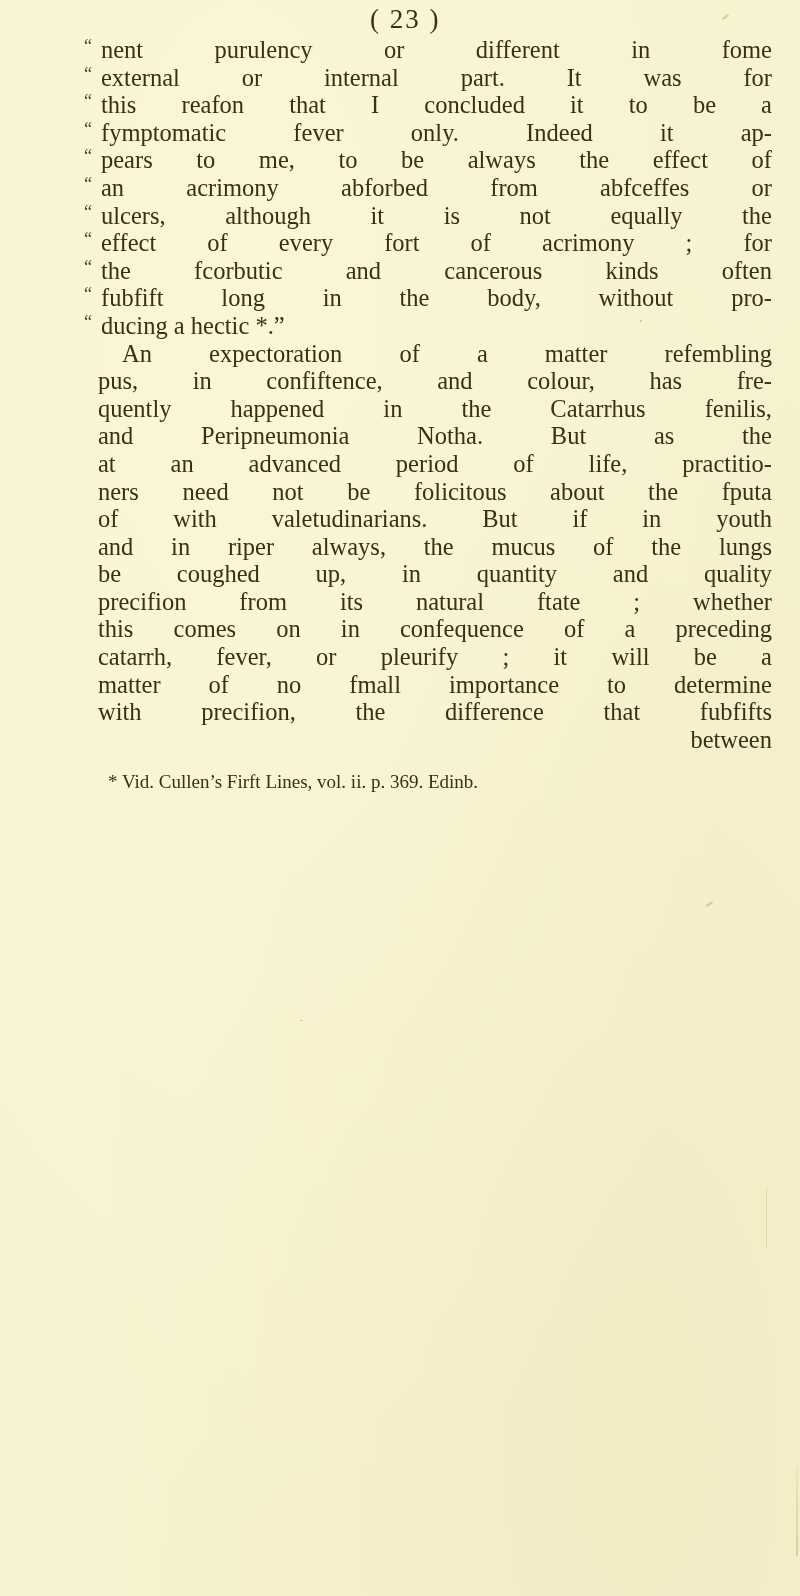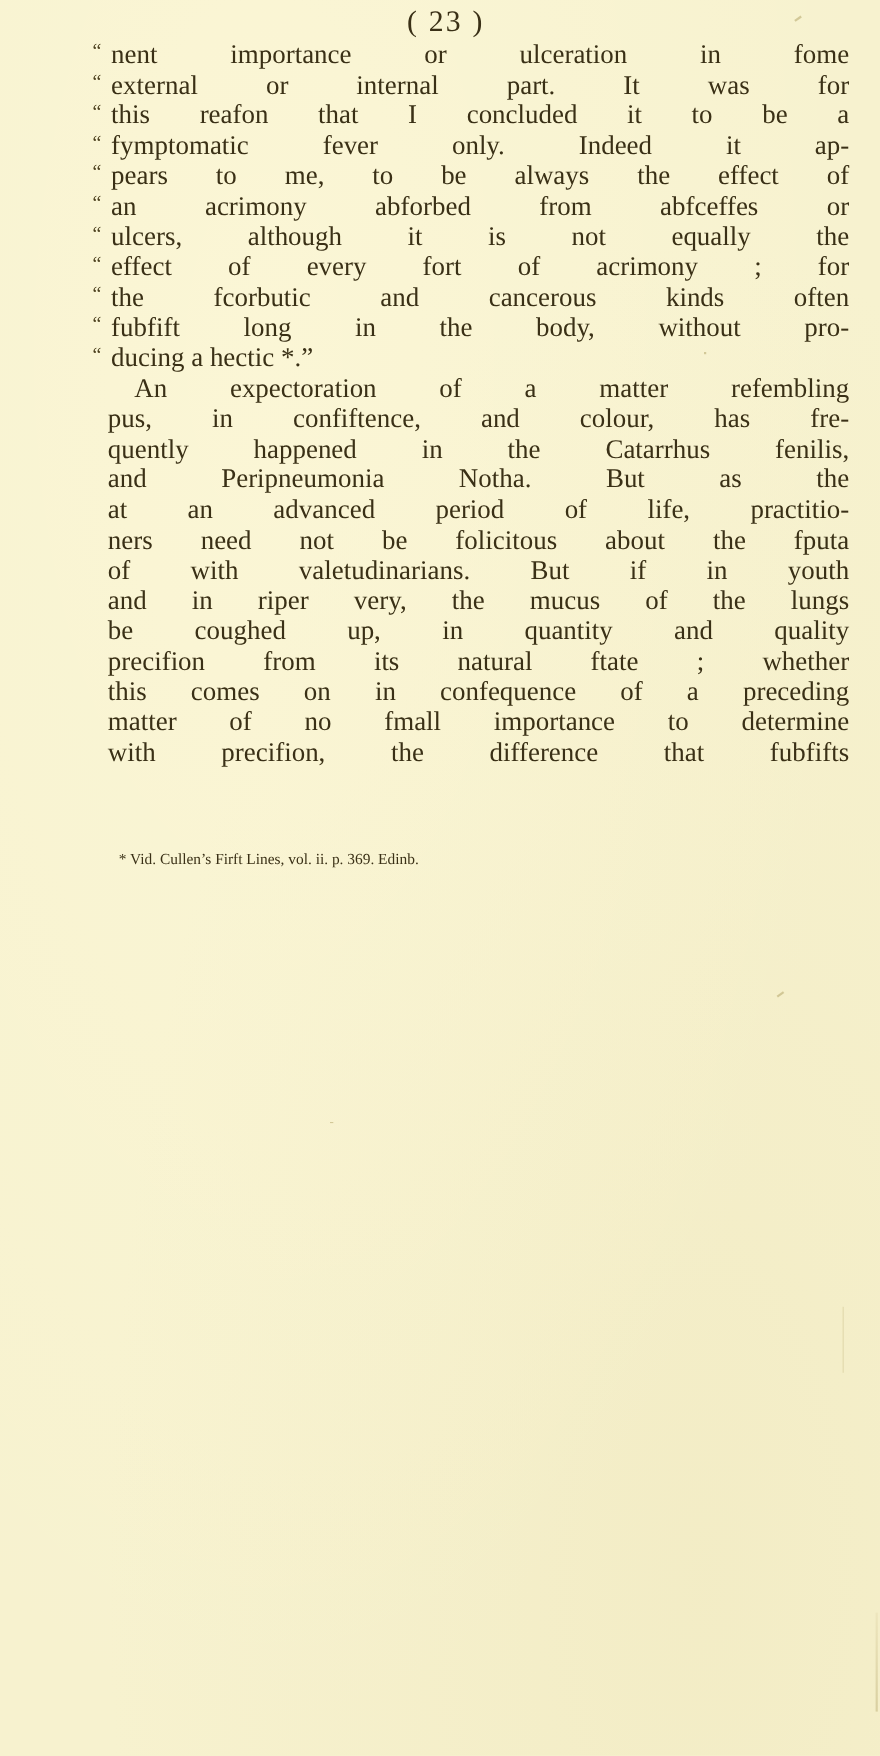--- a/index.html
+++ b/index.html
@@ -65,21 +65,21 @@
     .line.indent { padding-left: 38px; }
     .line.plain { padding-left: 14px; }
     .line.last { text-align-last: left; }
     .line.right { text-align: right; text-align-last: right; padding-right: 0; }
     .footnote {
       position: absolute;
       left: 98px;
       top: 770px;
       width: 660px;
       font-family: "Liberation Serif", serif;
-      font-size: 14px;
+      font-size: 19px;
       line-height: 24px;
       color: #3a3016;
     }
     .footnote .fn-line1 { padding-left: 10px; white-space: nowrap; }
     .footnote .fn-line2 { margin-left: -14px; white-space: nowrap; }
     .speck {
       position: absolute;
       background: #b5a66a;
       opacity: 0.55;
     }
@@ -97,46 +97,48 @@
 <body>
 
 <div class="page">
 
   <div class="page-number">
     <span>( 23 )</span>
   </div>
 
   <div class="body-text">
 
-    <div class="line quoted"><span class="q">“</span><span>nent importance or ulceration in fome</span></div>
+    <div class="line quoted"><span class="q">“</span><span>nent purulency or different in fome</span></div>
     <div class="line quoted"><span class="q">“</span><span>external or internal part.  It was for</span></div>
     <div class="line quoted"><span class="q">“</span><span>this reafon that I concluded it to be a</span></div>
     <div class="line quoted"><span class="q">“</span><span>fymptomatic fever only.  Indeed it ap-</span></div>
     <div class="line quoted"><span class="q">“</span><span>pears to me, to be always the effect of</span></div>
     <div class="line quoted"><span class="q">“</span><span>an acrimony abforbed from abfceffes or</span></div>
     <div class="line quoted"><span class="q">“</span><span>ulcers, although it is not equally the</span></div>
     <div class="line quoted"><span class="q">“</span><span>effect of every fort of acrimony ; for</span></div>
     <div class="line quoted"><span class="q">“</span><span>the fcorbutic and cancerous kinds often</span></div>
     <div class="line quoted"><span class="q">“</span><span>fubfift long in the body, without pro-</span></div>
     <div class="line quoted last"><span class="q">“</span><span>ducing a hectic *.”</span></div>
 
     <div class="line indent">An expectoration of a matter refembling</div>
     <div class="line plain">pus, in confiftence, and colour, has fre-</div>
     <div class="line plain">quently happened in the Catarrhus fenilis,</div>
     <div class="line plain">and Peripneumonia Notha.  But as the</div>
     <div class="line plain">at an advanced period of life, practitio-</div>
     <div class="line plain">ners need not be folicitous about the fputa</div>
     <div class="line plain">of with valetudinarians.  But if in youth</div>
-    <div class="line plain">and in riper very, the mucus of the lungs</div>
+    <div class="line plain">and in riper always, the mucus of the lungs</div>
     <div class="line plain">be coughed up, in quantity and quality</div>
     <div class="line plain">precifion from its natural ftate ; whether</div>
     <div class="line plain">this comes on in confequence of a preceding</div>
+    <div class="line plain">catarrh, fever, or pleurify ; it will be a</div>
     <div class="line plain">matter of no fmall importance to determine</div>
     <div class="line plain">with precifion, the difference that fubfifts</div>
 
+    <div class="line right">between</div>
   </div>
 
   <div class="footnote">
     <div class="fn-line1">* Vid. Cullen’s Firft Lines, vol. ii. p. 369. Edinb.</div>
   </div>
 
   <div class="speck" style="left:722px;top:16px;width:7px;height:2px;transform:rotate(-35deg);"></div>
   <div class="speck" style="left:706px;top:903px;width:7px;height:2px;transform:rotate(-35deg);"></div>
   <div class="speck" style="left:766px;top:1188px;width:1px;height:60px;opacity:0.3;"></div>
   <div class="speck" style="left:640px;top:320px;width:2px;height:2px;"></div>

